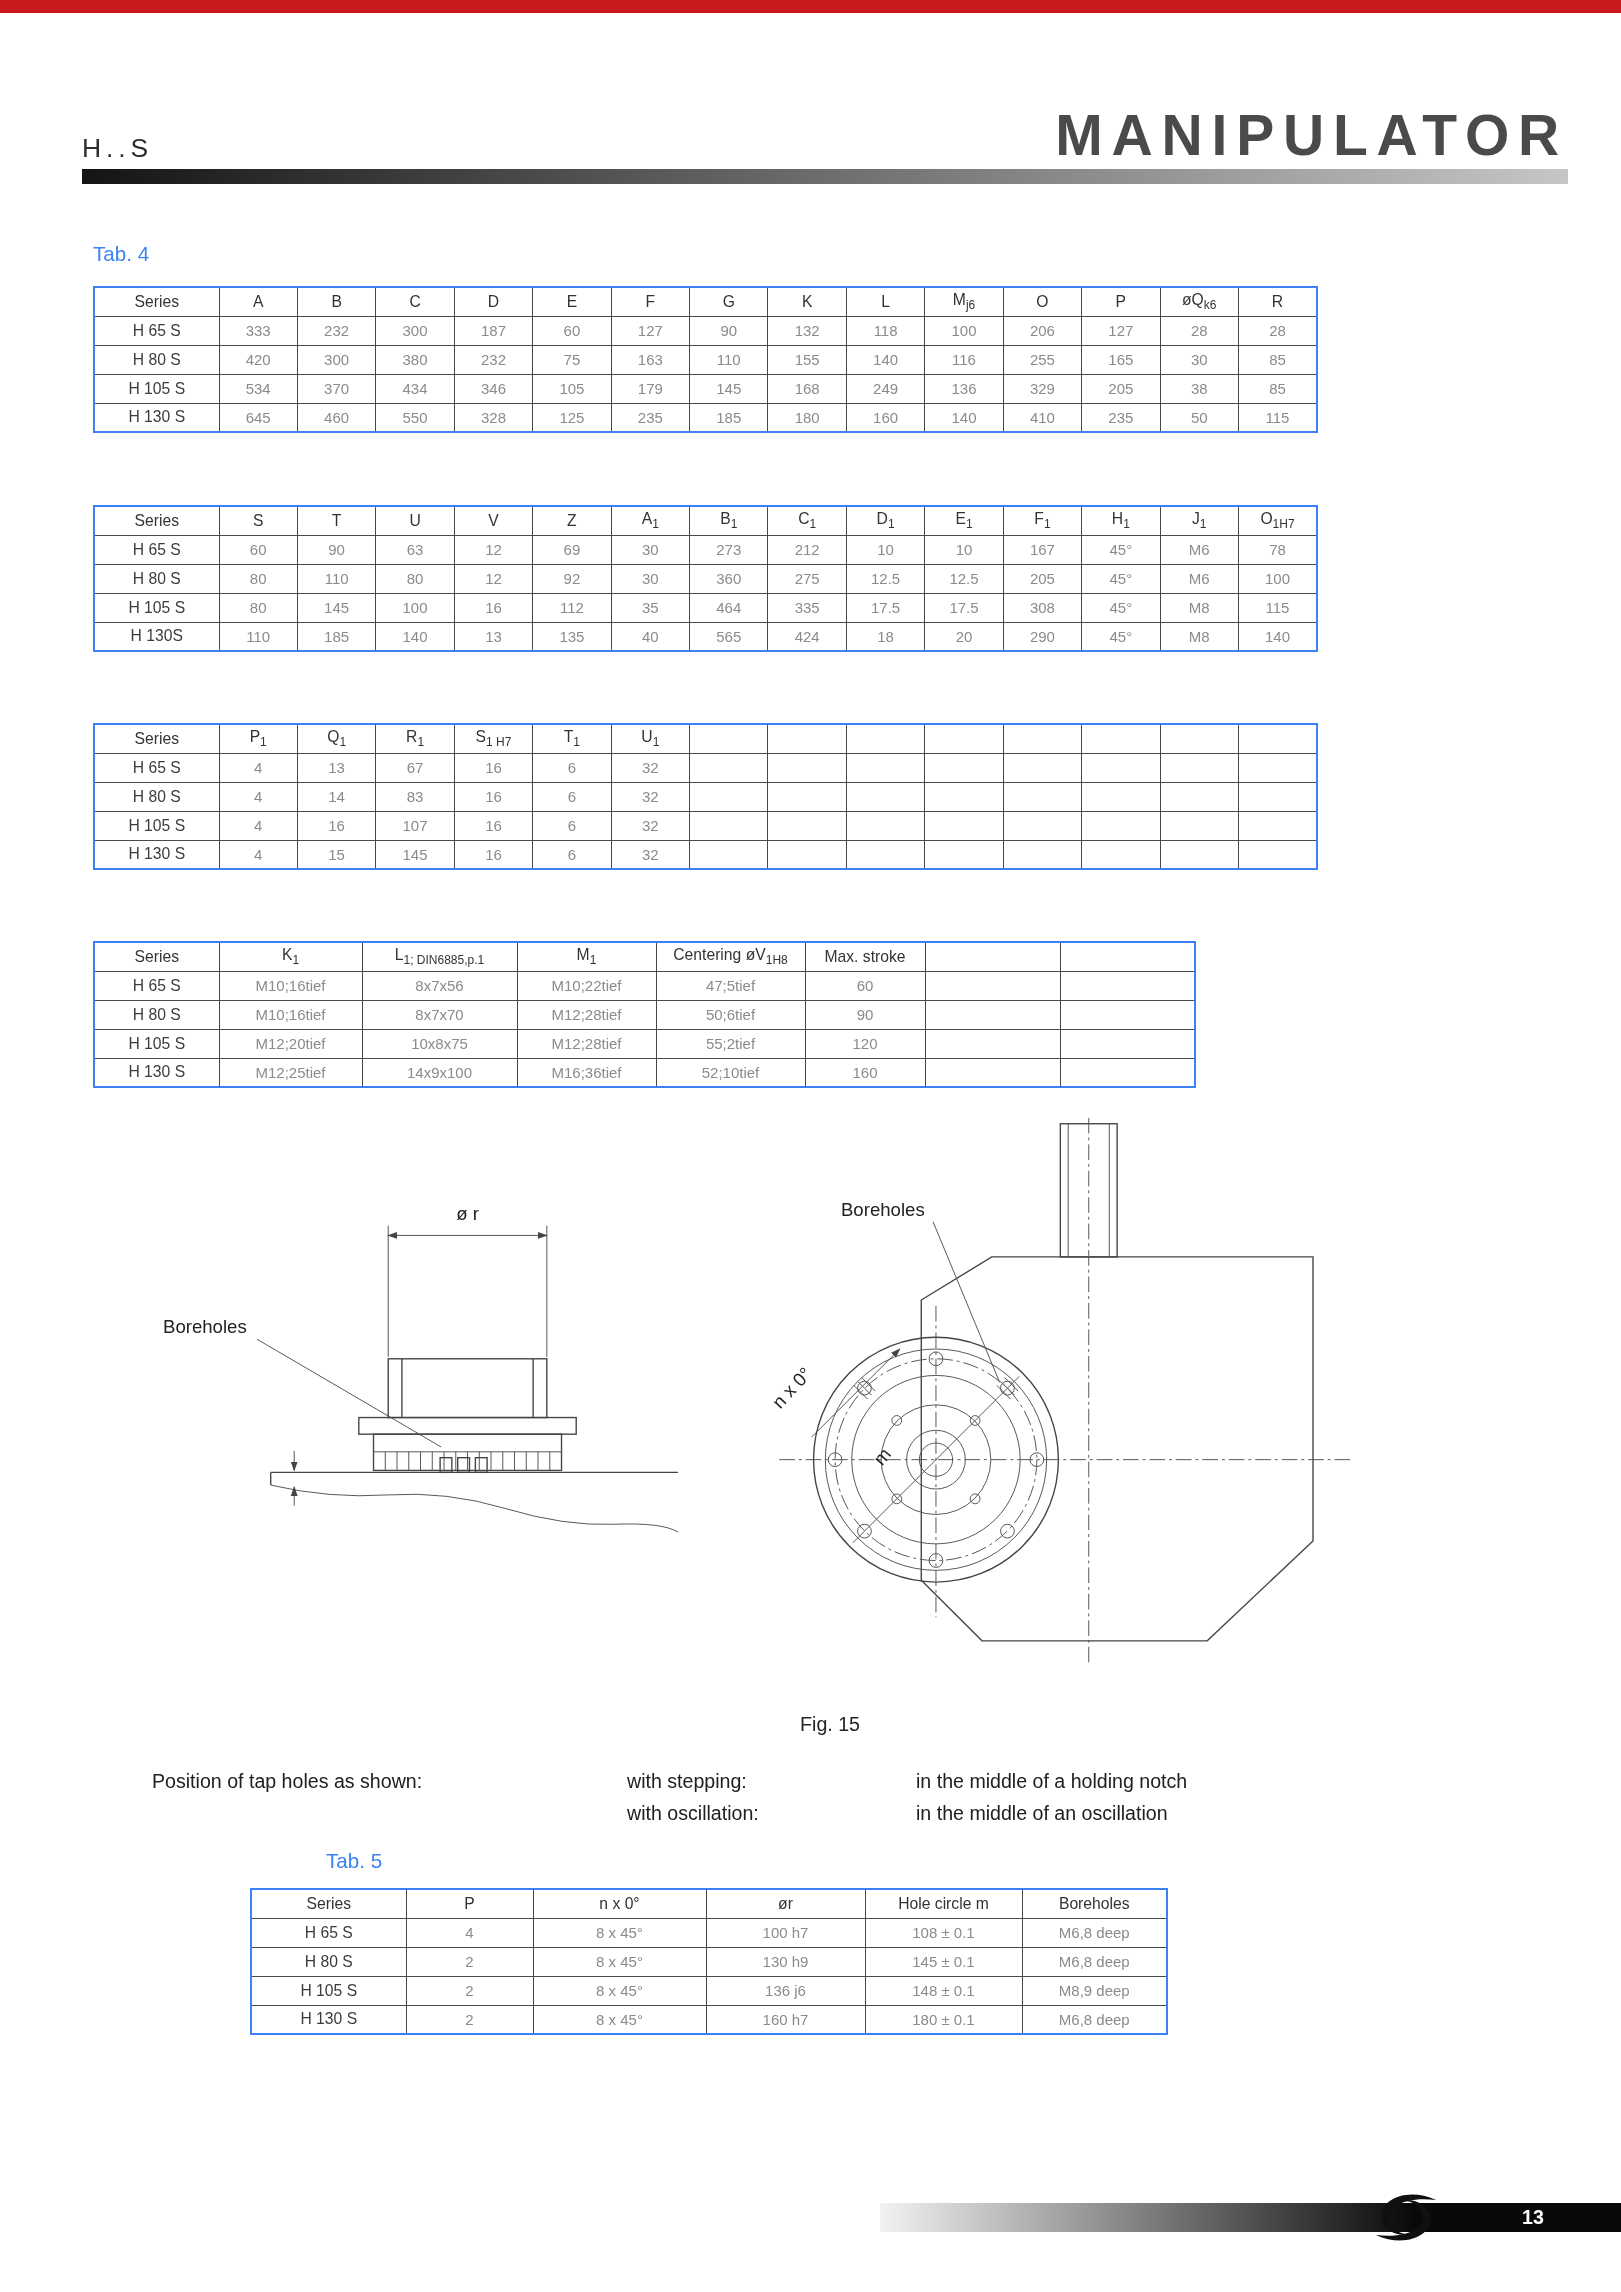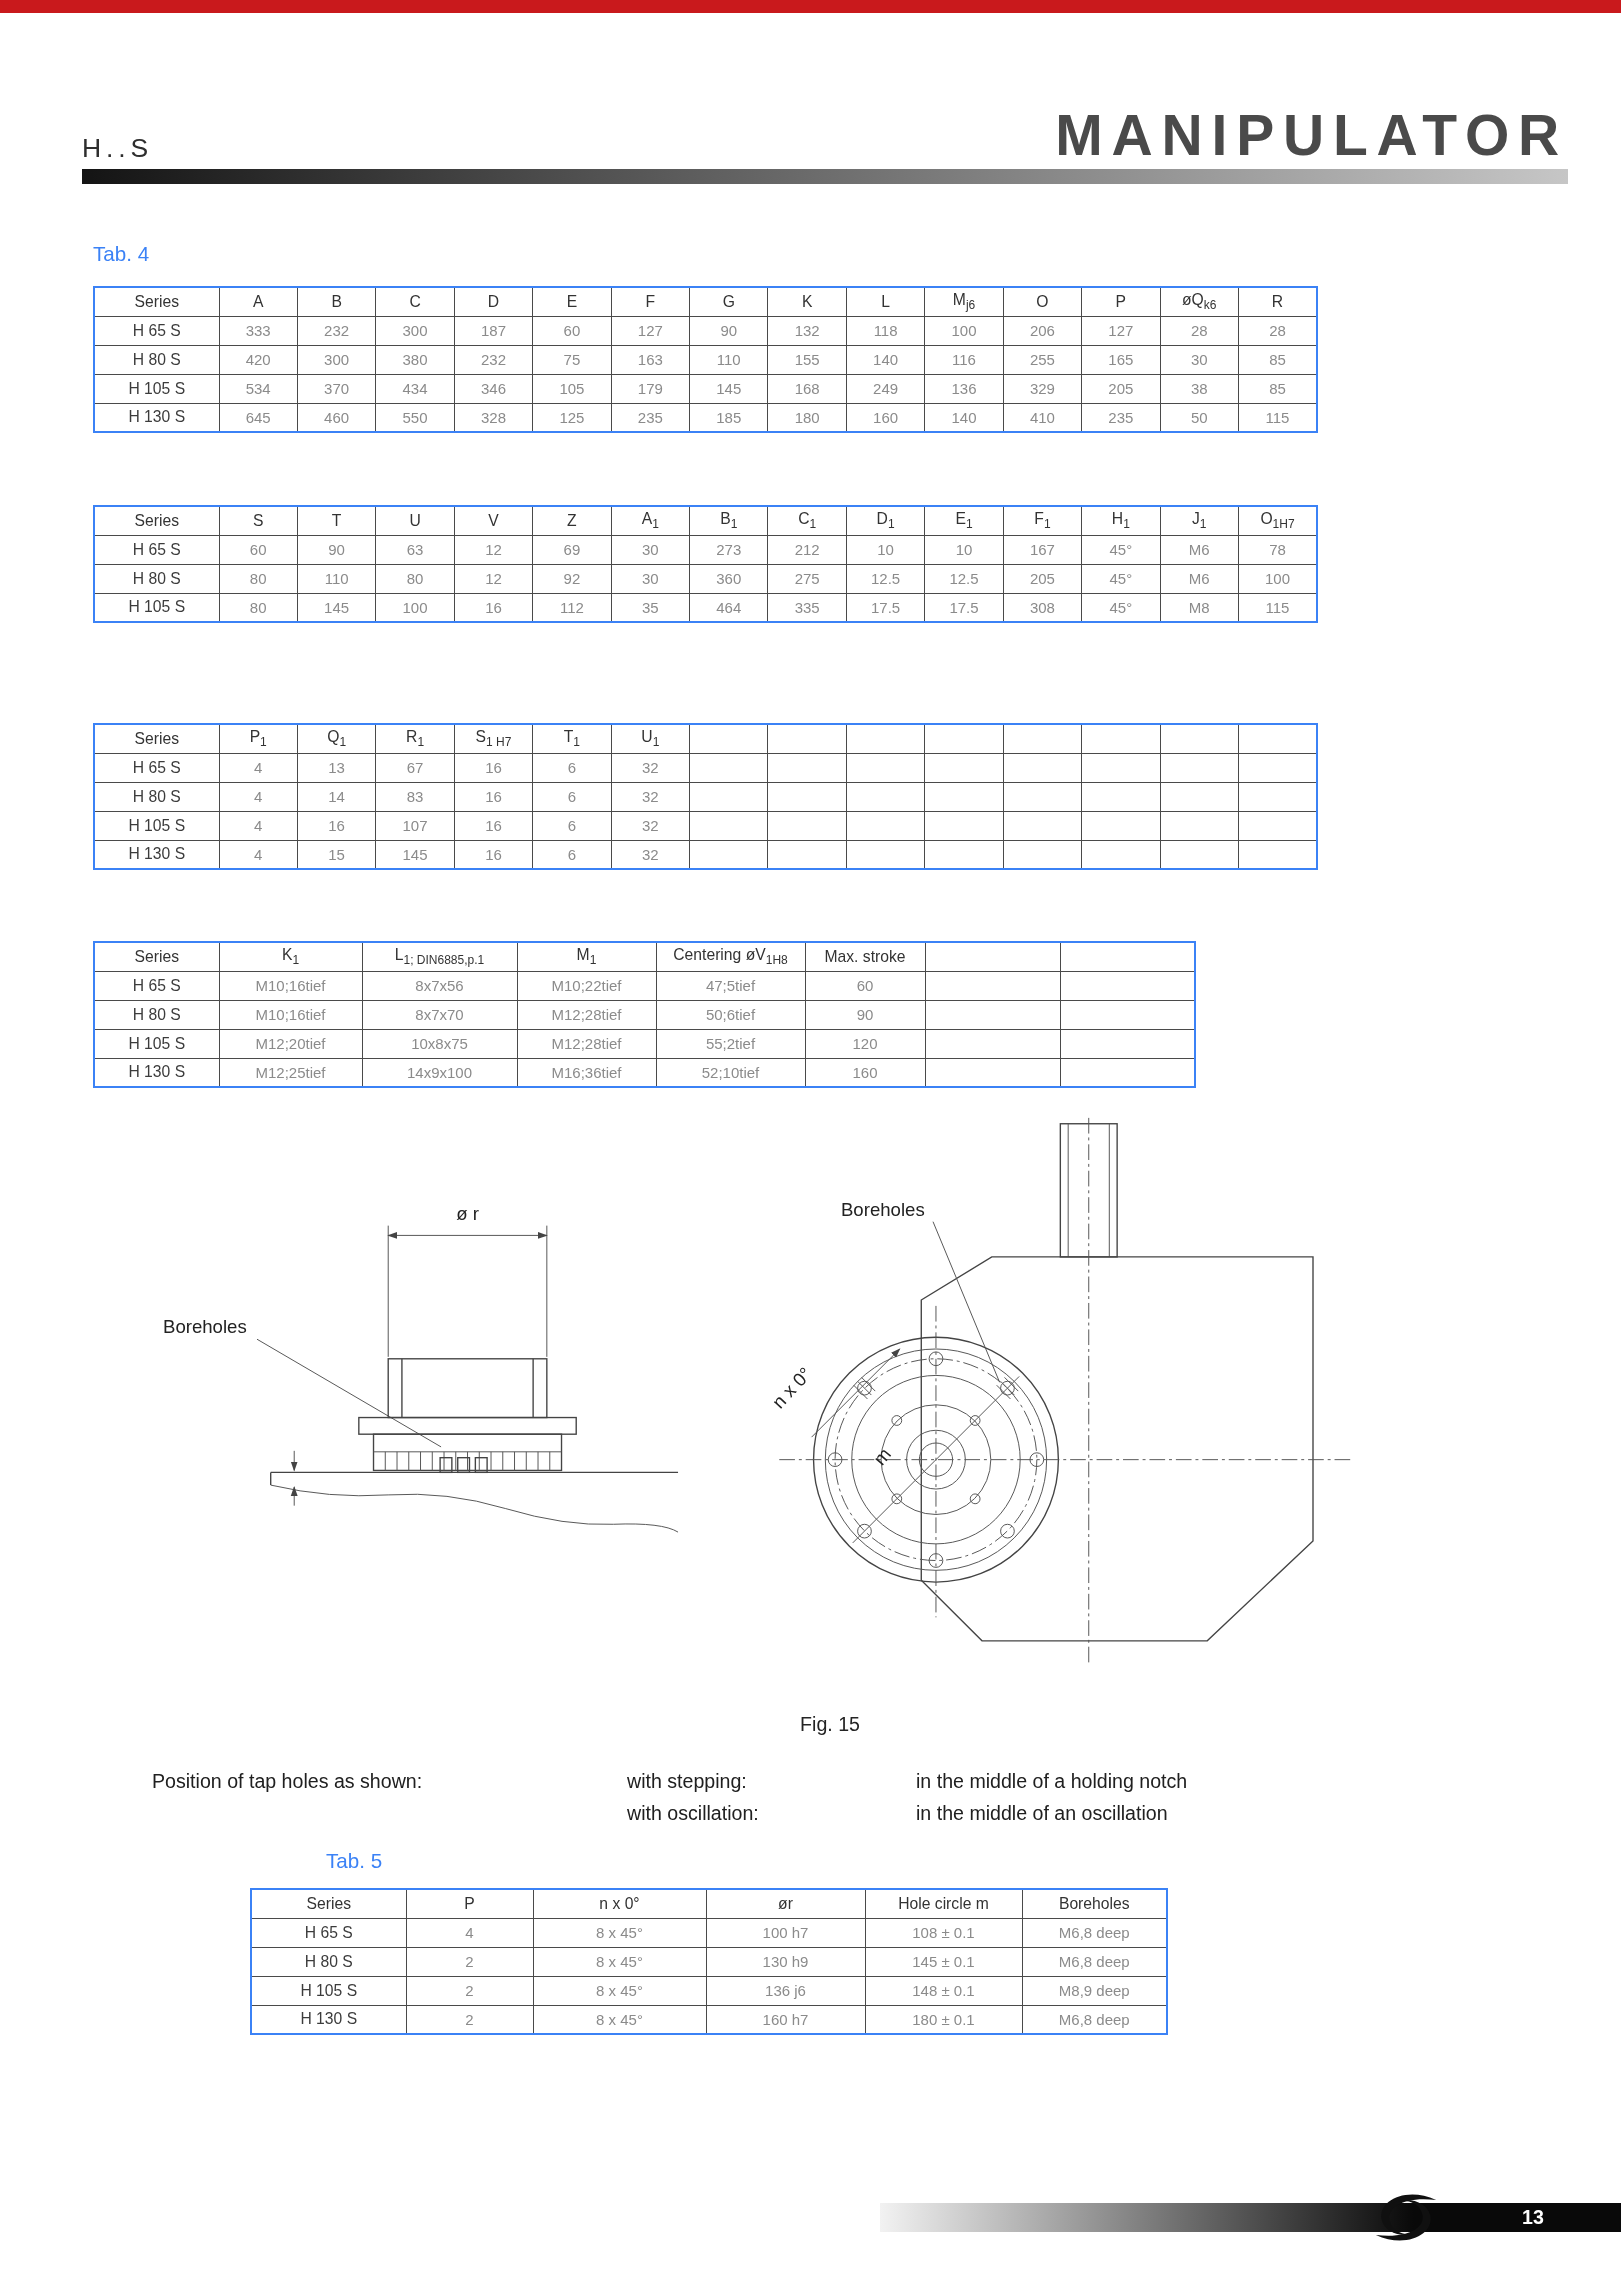--- a/index.html
+++ b/index.html
@@ -243,20 +243,37 @@
         <td>35</td>
         <td>464</td>
         <td>335</td>
         <td>17.5</td>
         <td>17.5</td>
         <td>308</td>
         <td>45°</td>
         <td>M8</td>
         <td>115</td>
       </tr>
+      <tr>
+        <td>H 130S</td>
+        <td>110</td>
+        <td>185</td>
+        <td>140</td>
+        <td>13</td>
+        <td>135</td>
+        <td>40</td>
+        <td>565</td>
+        <td>424</td>
+        <td>18</td>
+        <td>20</td>
+        <td>290</td>
+        <td>45°</td>
+        <td>M8</td>
+        <td>140</td>
+      </tr>
     </tbody>
   </table>
 <table class="abs spec t15 table3">
     <thead>
       <tr>
         <th>Series</th>
         <th>P<sub>1</sub></th>
         <th>Q<sub>1</sub></th>
         <th>R<sub>1</sub></th>
         <th>S<sub>1 H7</sub></th>

